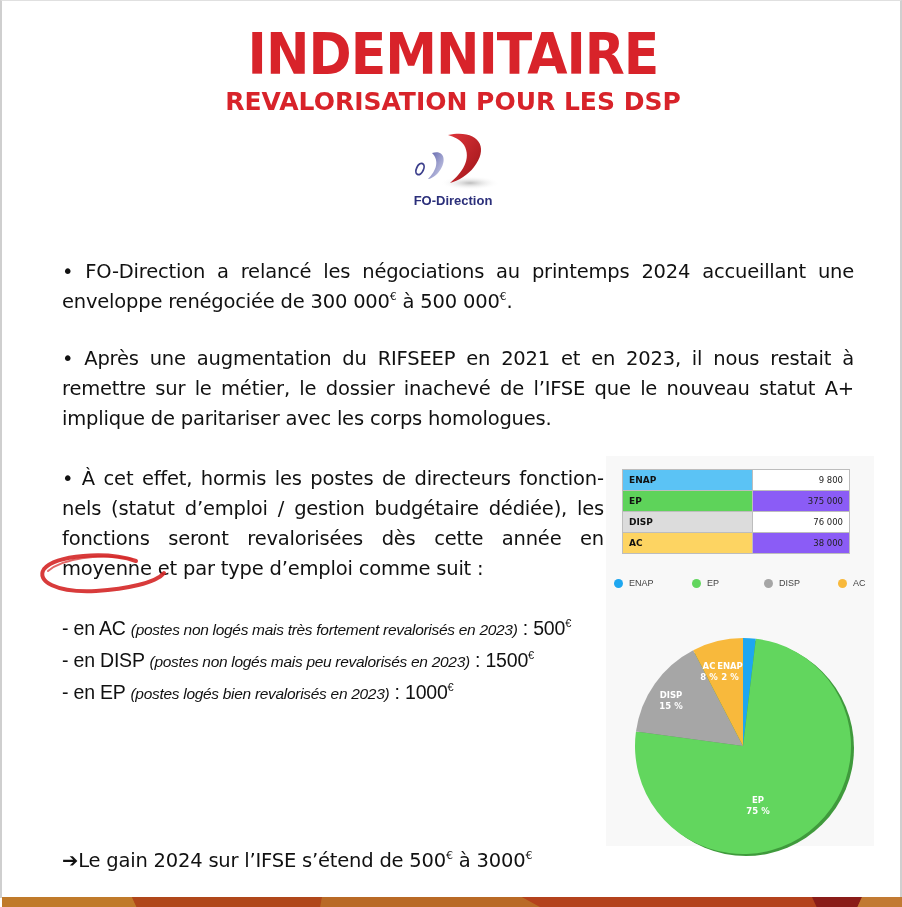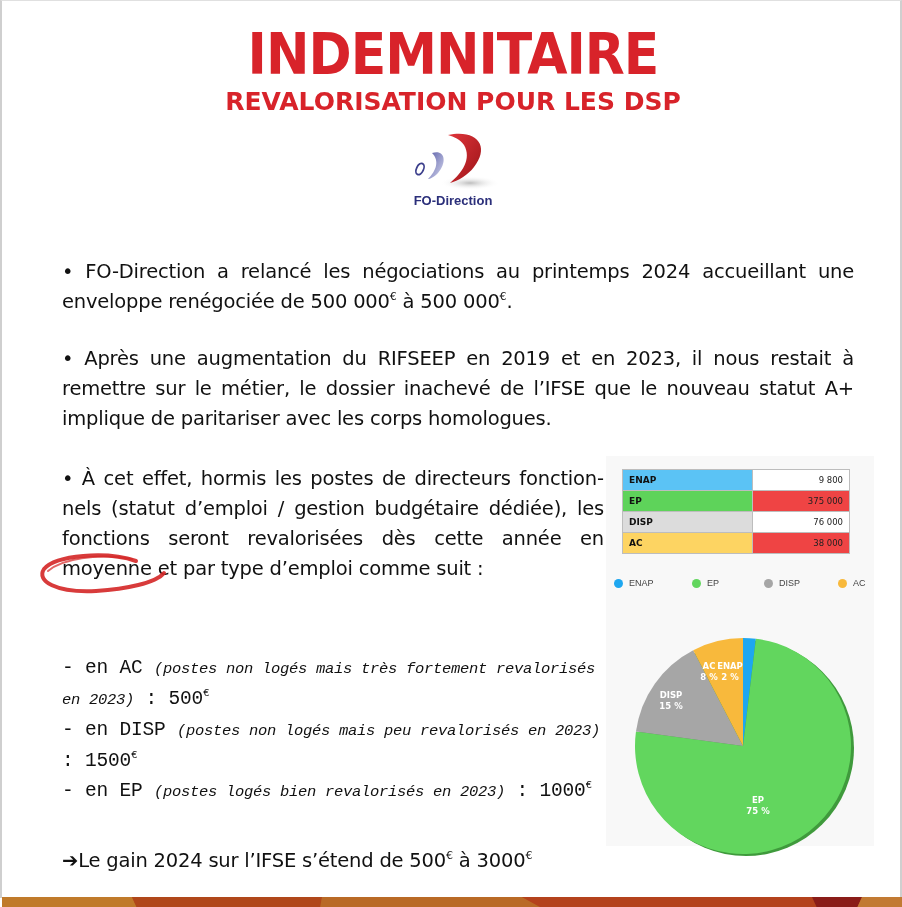--- a/index.html
+++ b/index.html
@@ -27,31 +27,31 @@
     font-family: "Liberation Sans", sans-serif; font-weight: bold; font-size: 13px; color: #2b2f7a;
   }
   .para {
     position: absolute; left: 60px; font-family: "DejaVu Sans", sans-serif;
     font-size: 19.5px; line-height: 30px; color: #111; text-align: justify;
     letter-spacing: -0.2px;
   }
   .p1 { top: 256px; width: 792px; }
   .p2 { top: 343px; width: 792px; }
   .p3 { top: 463px; width: 542px; }
-  .list { position: absolute; left: 60px; top: 612px; width: 548px; font-family: Liberation Mono, monospace; font-size: 19.5px; line-height: 30px; letter-spacing: -0.2px; margin-top: 40px; }
+  .list { position: absolute; left: 60px; top: 612px; width: 548px; font-family: Liberation Sans, sans-serif; font-size: 19.5px; line-height: 30px; letter-spacing: -0.2px; }
   .list .it { font-style: italic; font-size: 15.5px; letter-spacing: -0.3px; }
   sup.eur { font-size: 11px; vertical-align: 8px; line-height: 0; }
   .conclusion { position: absolute; left: 60px; top: 845px; font-family: "DejaVu Sans", sans-serif; font-size: 19.5px; line-height: 30px; letter-spacing: -0.2px; }
   .circle-mark { position: absolute; left: 34px; top: 546px; width: 150px; height: 56px; pointer-events: none; }
 
   .chart-panel { position: absolute; left: 604px; top: 455px; width: 268px; height: 390px; background: #f8f8f8; }
   .data-table { position: absolute; left: 620px; top: 468px; width: 228px; border-collapse: collapse; font-family: "DejaVu Sans", sans-serif; font-size: 8.5px; }
   .data-table td { height: 21px; border: 1px solid #bdbdbd; padding: 0 6px; }
   .data-table td.lbl { width: 130px; font-weight: bold; color: #111; font-size: 9px; }
-  .data-table td.val { text-align: right; color: #222; background: #ef4444; }
+  .data-table td.val { text-align: right; color: #222; background: #8b5cf6; }
   .data-table tr:nth-child(odd) td.val { background: #ffffff; }
   .legend { position: absolute; left: 612px; top: 577px; width: 260px; height: 16px; font-family: "Liberation Sans", sans-serif; font-size: 9px; color: #444; }
   .legend-item { position: absolute; top: 0; display: flex; align-items: center; }
   .legend-dot { width: 9px; height: 9px; border-radius: 50%; margin-right: 6px; }
   .pie { position: absolute; left: 624px; top: 624px; width: 240px; height: 246px; }
   .pie text { font-family: "DejaVu Sans", sans-serif; font-size: 8.5px; fill: #ffffff; font-weight: bold; }
 
   .footer-bar { position: absolute; left: 0; top: 896px; width: 902px; height: 11px; overflow: hidden; }
 </style>
 </head>
@@ -79,23 +79,23 @@
         </radialGradient>
       </defs>
       <ellipse cx="72" cy="54" rx="30" ry="7" fill="url(#shadowg)"></ellipse>
       <path d="M50 6 C 80 0, 92 18, 76 38 C 70 46, 60 52, 52 54 C 64 44, 74 30, 66 16 C 62 10, 56 8, 50 6 Z" fill="url(#redg)"></path>
       <path d="M34 24 C 46 20, 50 32, 40 44 C 36 48, 32 50, 30 50 C 38 42, 42 32, 34 24 Z" fill="url(#blueg)"></path>
       <ellipse cx="22" cy="40" rx="3.5" ry="6" transform="rotate(25 22 40)" fill="none" stroke="#3c3f8c" stroke-width="1.8"></ellipse>
     </svg>
     <div class="logo-text">FO-Direction</div>
   </div>
 
-  <p class="para p1"><span>• FO-Direction a relancé les négociations au printemps 2024 accueil­lant une enveloppe renégociée de 500 000</span><sup class="eur">€</sup><span> à 500 000</span><sup class="eur">€</sup><span>.</span></p>
+  <p class="para p1"><span>• FO-Direction a relancé les négociations au printemps 2024 accueil­lant une enveloppe renégociée de 300 000</span><sup class="eur">€</sup><span> à 500 000</span><sup class="eur">€</sup><span>.</span></p>
 
-  <p class="para p2">• Après une augmentation du RIFSEEP en 2019 et en 2023, il nous res­tait à remettre sur le métier, le dossier inachevé de l’IFSE que le nouveau statut A+ implique de paritariser avec les corps homologues.</p>
+  <p class="para p2">• Après une augmentation du RIFSEEP en 2021 et en 2023, il nous res­tait à remettre sur le métier, le dossier inachevé de l’IFSE que le nouveau statut A+ implique de paritariser avec les corps homologues.</p>
 
   <p class="para p3">• À cet effet, hormis les postes de directeurs fonction­nels (statut d’emploi / gestion budgétaire dédiée), les fonctions seront revalorisées dès cette année en moyenne et par type d’emploi comme suit :</p>
 
   <svg class="circle-mark" viewBox="0 0 150 56">
     <path d="M100 14 C 70 4, 20 8, 8 22 C 0 34, 20 46, 60 44 C 90 42, 120 36, 128 26" fill="none" stroke="#d42626" stroke-width="4" stroke-linecap="round" opacity="0.9"></path>
     <path d="M96 12 C 60 6, 26 12, 12 24" fill="none" stroke="#d42626" stroke-width="2" stroke-linecap="round" opacity="0.7"></path>
   </svg>
 
   <div class="list">
     <div><span>- en AC </span><span class="it">(postes non logés mais très fortement revalorisés en 2023)</span><span> : </span><span>500</span><sup class="eur">€</sup></div>

